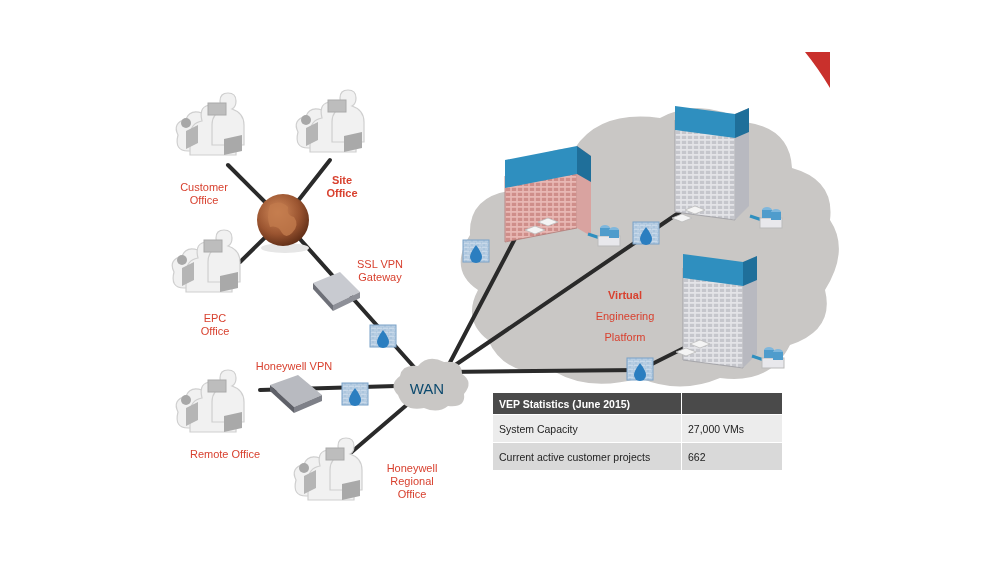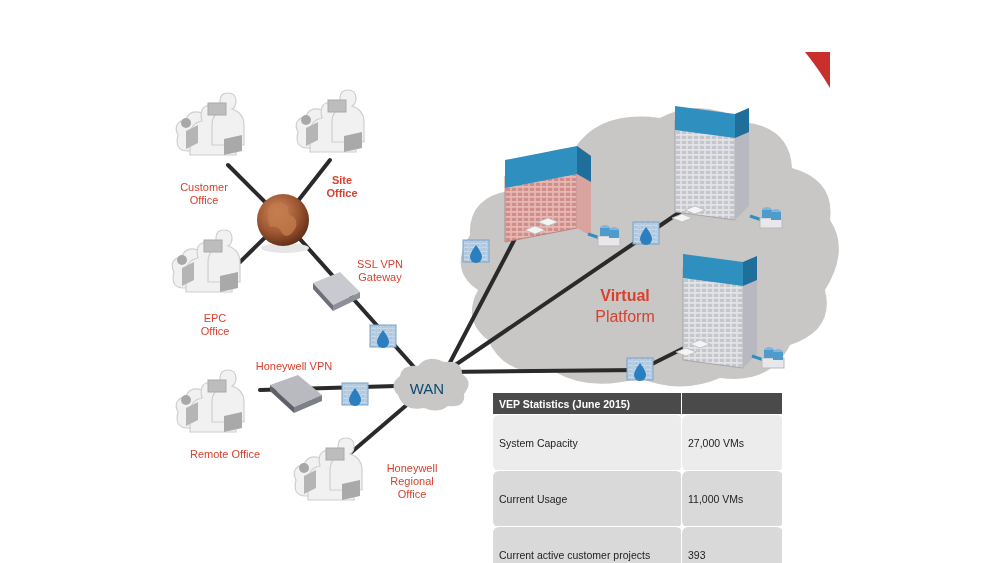--- a/index.html
+++ b/index.html
@@ -1,26 +1,26 @@
 <!DOCTYPE html>
 <html><head>
 <meta charset="utf-8">
 <style>
   html, body { margin:0; padding:0; background:#ffffff; }
   body { width:1000px; height:563px; position:relative; overflow:hidden; font-family:"Liberation Sans", sans-serif; }
   #stage { position:absolute; left:0; top:0; width:1000px; height:563px; }
   .lbl { position:absolute; color:#d8412f; font-size:11px; text-align:center; line-height:13px; font-family:"Liberation Sans", sans-serif; }
   .lbl.bold { font-weight:bold; }
   #title { position:absolute; left:208px; top:61px; font-size:21px; font-weight:bold; color:#111; font-family:"Liberation Sans", sans-serif; }
-  #vep-label { position:absolute; left:560px; top:285px; width:130px; text-align:center; color:#d8412f; font-size:16px; line-height:21px; }
+  #vep-label { position:absolute; left:560px; top:285px; width:130px; text-align:center; color:#d8412f; font-size:11px; line-height:21px; }
   #vep-label .l1 { font-weight:bold; }
   #wan-label { position:absolute; left:402px; top:380px; width:50px; text-align:center; color:#0c4a6e; font-size:15px; }
   table#stats { position:absolute; left:493px; top:393px; border-collapse:collapse; font-size:10.5px; color:#222; font-family:"Liberation Sans", sans-serif; }
   #stats th { background:#4a4a4a; color:#fff; text-align:left; font-weight:bold; padding:3px 6px; height:15px; border-right:1px solid #fff; }
-  #stats td { padding:20px 6px; height:15px; border-right:1px solid #fff; border-top:1px solid #fff;border-radius:6px; }
+  #stats td { padding:6px 6px; height:15px; border-right:1px solid #fff; border-top:1px solid #fff; }
   #stats tr.odd td { background:#ececec; }
   #stats tr.even td { background:#d9d9d9; }
   #stats .c1 { width:176px;margin-left:36px; }
   #stats .c2 { width:88px; }
 </style>
 </head>
 <body>
 
 <div id="stage">
   <svg width="1000" height="563" viewBox="0 0 1000 563" xmlns="http://www.w3.org/2000/svg">
@@ -197,38 +197,35 @@
   <div class="lbl" style="left:175px; top:448px; width:100px;">Remote Office</div>
   <div class="lbl" style="left:380px; top:462px; width:64px;">
     <div>Honeywell</div>
     <div>Regional</div>
     <div>Office</div>
   </div>
   <div id="wan-label">WAN</div>
 
   <div id="vep-label">
     <div class="l1">Virtual</div>
+    <div>Engineering</div>
     <div>Platform</div>
   </div>
 
   <table id="stats">
     <thead>
       <tr>
         <th class="c1">VEP Statistics (June 2015)</th>
         <th class="c2"></th>
       </tr>
     </thead>
     <tbody>
       <tr class="odd">
         <td>System Capacity</td>
         <td>27,000 VMs</td>
       </tr>
       <tr class="even">
-        <td>Current Usage</td>
-        <td>11,000 VMs</td>
-      </tr>
-      <tr class="even">
         <td>Current active customer projects</td>
-        <td>393</td>
+        <td>662</td>
       </tr>
     </tbody>
   </table>
 </div>
 
 </body></html>

